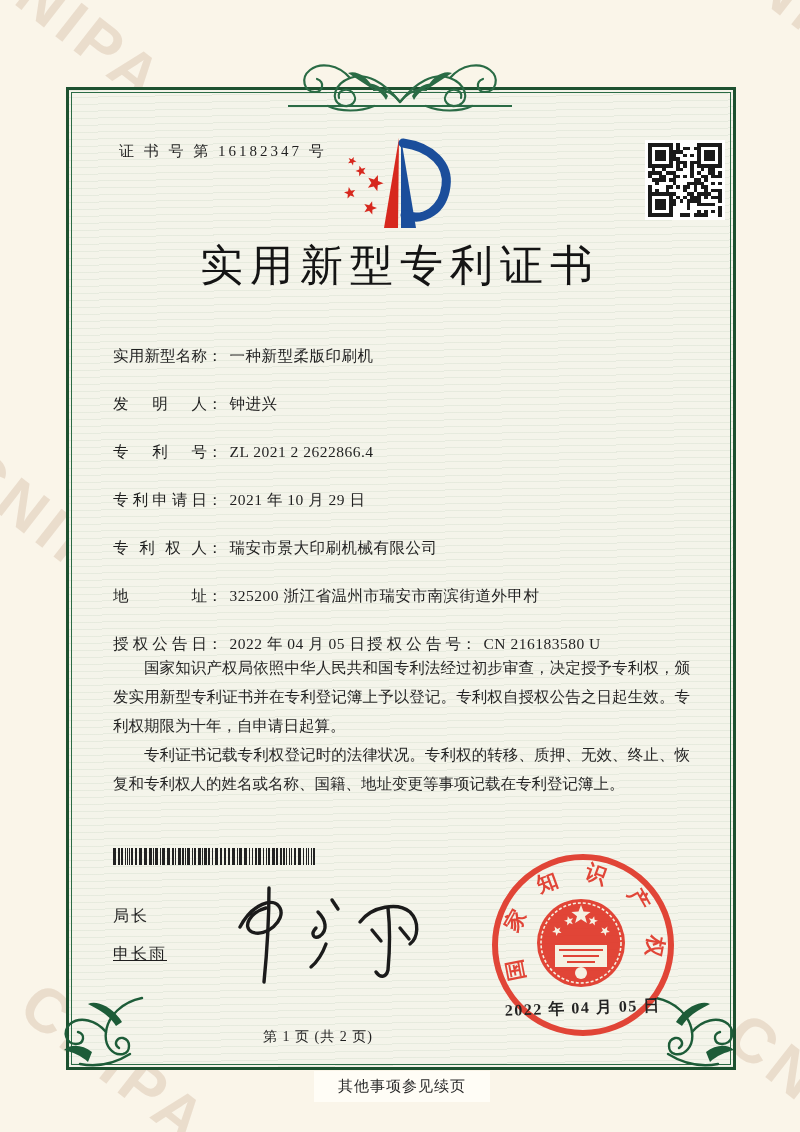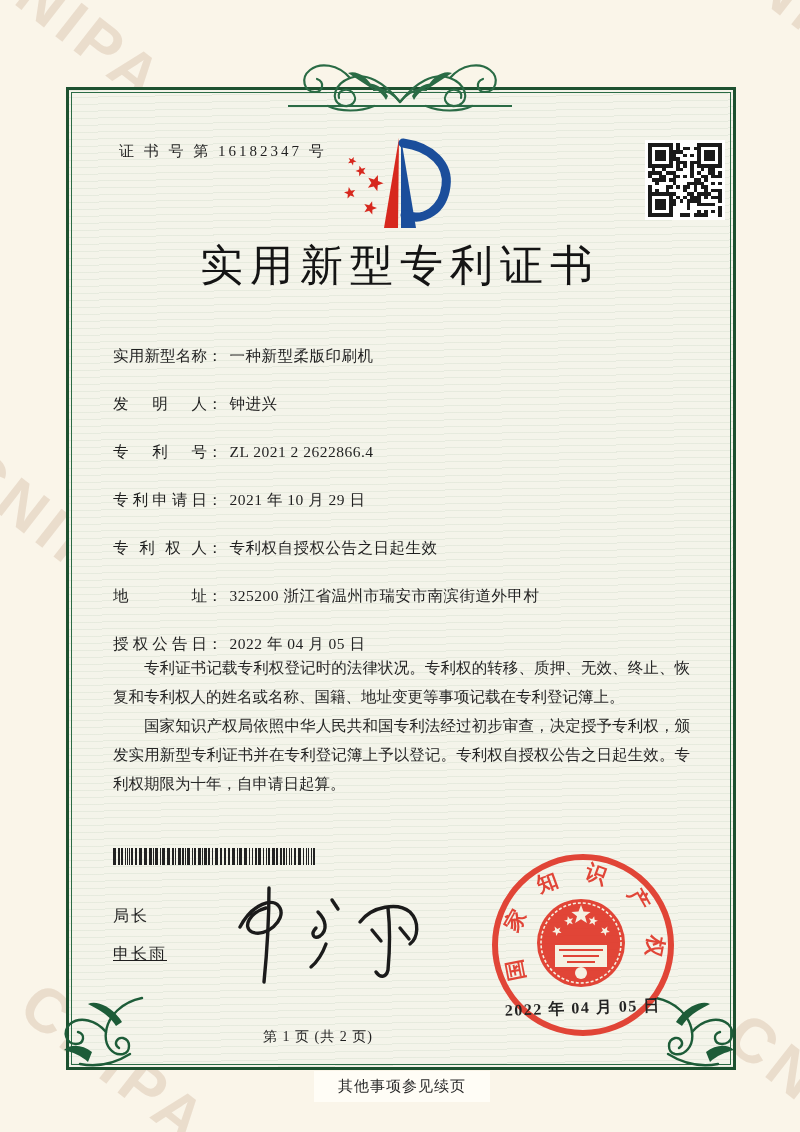--- a/index.html
+++ b/index.html
@@ -355,33 +355,36 @@
       <div class="frow">
         <span class="flabel">发明人</span><span>：</span><span class="fvalue">钟进兴</span>
       </div>
       <div class="frow">
         <span class="flabel">专利号</span><span>：</span><span class="fvalue">ZL 2021 2 2622866.4</span>
       </div>
       <div class="frow">
         <span class="flabel">专利申请日</span><span>：</span><span class="fvalue">2021 年 10 月 29 日</span>
       </div>
       <div class="frow">
-        <span class="flabel">专利权人</span><span>：</span><span class="fvalue">专利权自授权公告之日起生效</span>
+        <span class="flabel">专利权人</span><span>：</span><span class="fvalue">瑞安市景大印刷机械有限公司</span>
       </div>
       <div class="frow">
         <span class="flabel">地址</span><span>：</span><span class="fvalue">325200 浙江省温州市瑞安市南滨街道外甲村</span>
       </div>
       <div class="frow">
         <span class="flabel">授权公告日</span><span>：</span><span class="fvalue">2022 年 04 月 05 日</span>
+        <span class="pair2">
+          <span class="flabel">授权公告号</span><span>：</span><span class="fvalue">CN 216183580 U</span>
+        </span>
       </div>
     </div>
 
     <div class="body-text">
+      <p>国家知识产权局依照中华人民共和国专利法经过初步审查，决定授予专利权，颁发实用新型专利证书并在专利登记簿上予以登记。专利权自授权公告之日起生效。专利权期限为十年，自申请日起算。</p>
       <p>专利证书记载专利权登记时的法律状况。专利权的转移、质押、无效、终止、恢复和专利权人的姓名或名称、国籍、地址变更等事项记载在专利登记簿上。</p>
-      <p>国家知识产权局依照中华人民共和国专利法经过初步审查，决定授予专利权，颁发实用新型专利证书并在专利登记簿上予以登记。专利权自授权公告之日起生效。专利权期限为十年，自申请日起算。</p>
     </div>
 
     <svg class="barcode" id="bcsvg" viewBox="0 0 205 17" preserveAspectRatio="none">
         <rect x="0" y="0" width="3" height="17" fill="#222222"></rect>
         <rect x="5" y="0" width="2" height="17" fill="#222222"></rect>
         <rect x="8" y="0" width="2" height="17" fill="#222222"></rect>
         <rect x="12" y="0" width="1" height="17" fill="#222222"></rect>
         <rect x="14" y="0" width="1" height="17" fill="#222222"></rect>
         <rect x="16" y="0" width="1" height="17" fill="#222222"></rect>
         <rect x="18" y="0" width="2" height="17" fill="#222222"></rect>

